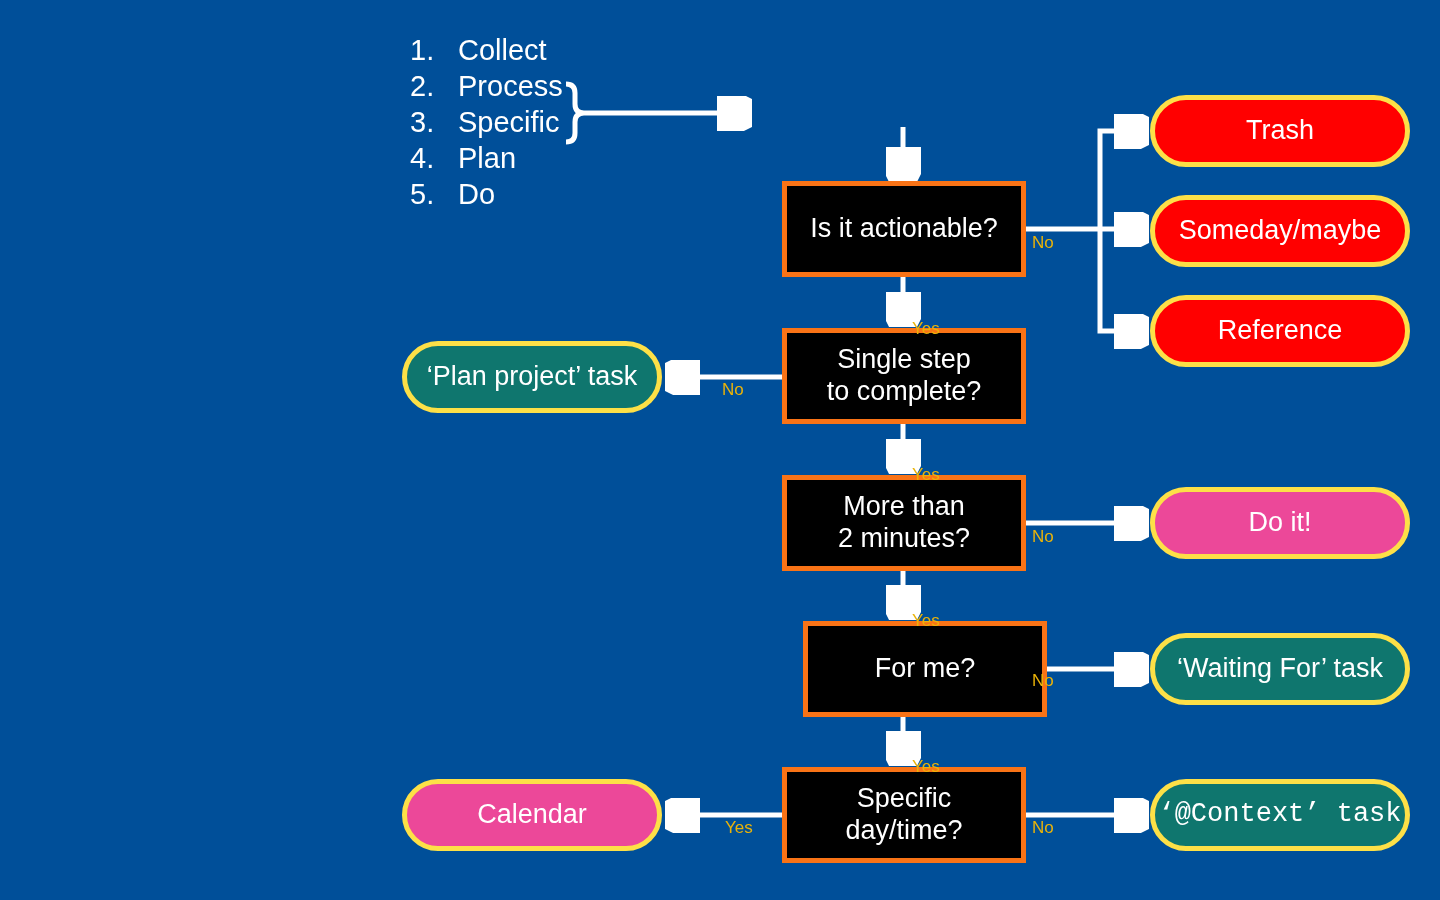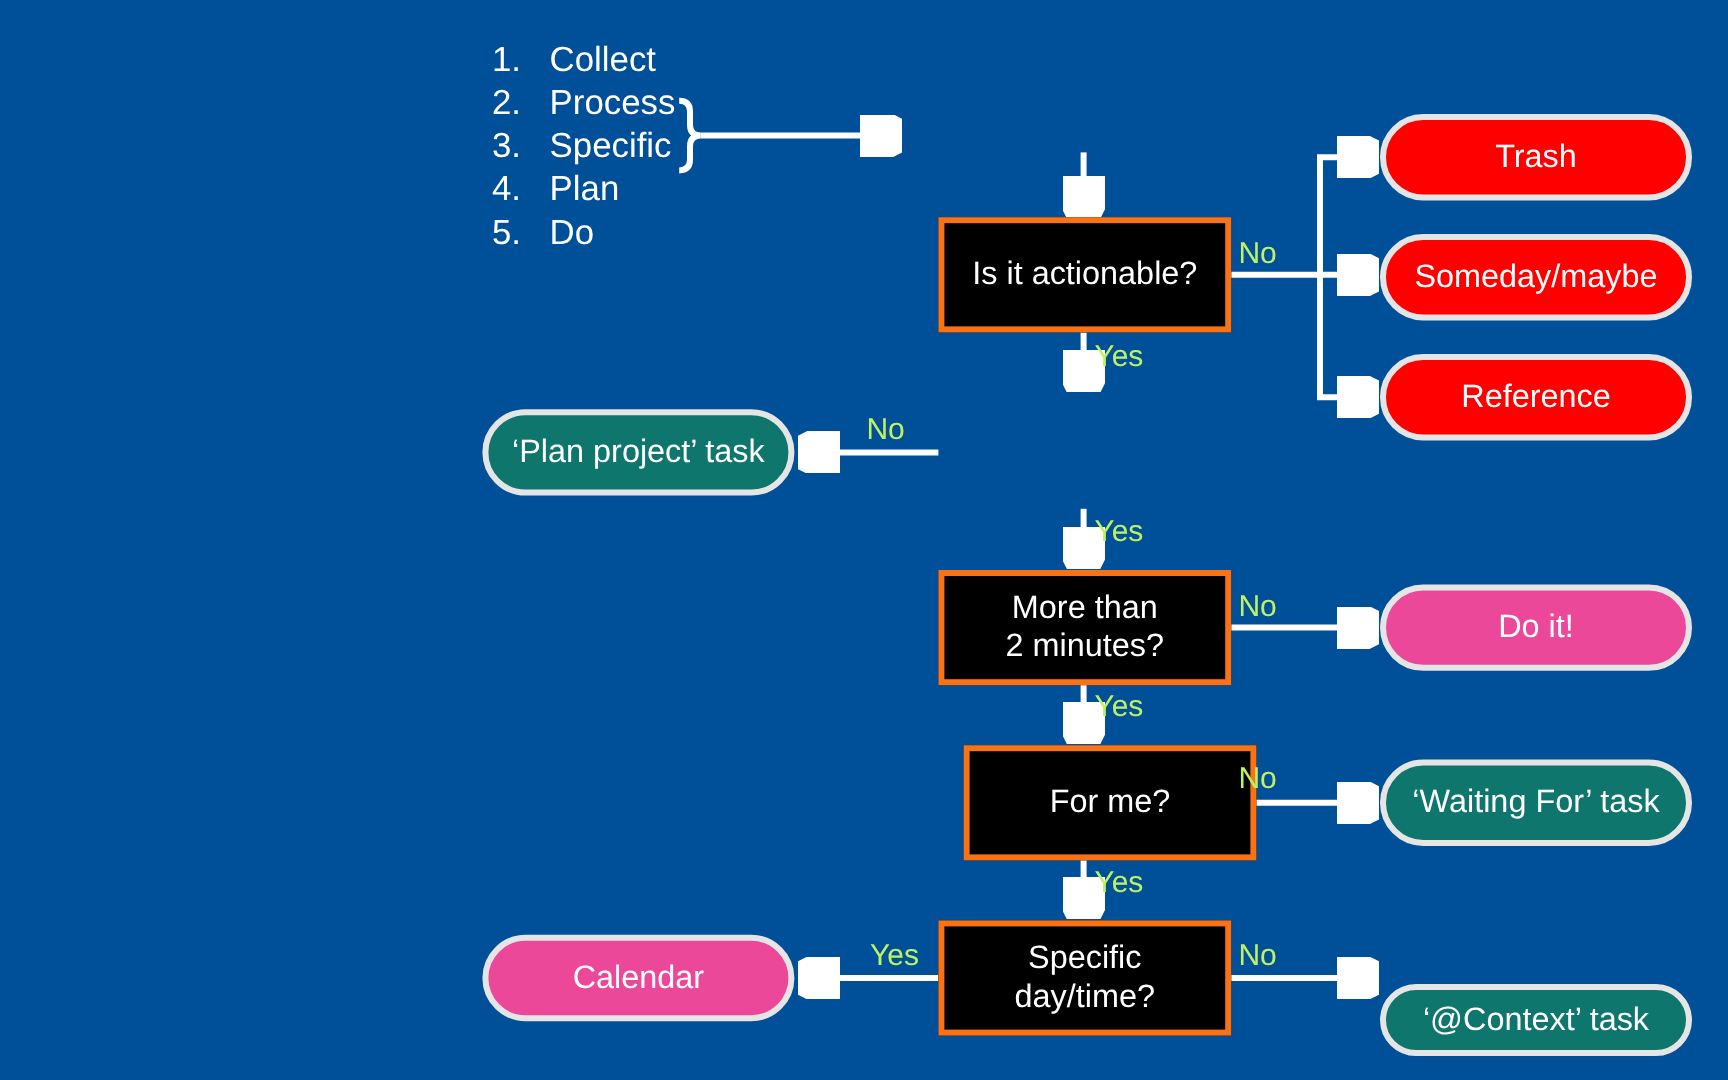--- a/index.html
+++ b/index.html
@@ -48,39 +48,40 @@
     color: #ffffff;
     font-size: 27px;
     line-height: 1.18;
     white-space: pre-line;
   }
   .node.decision {
     background: #000000;
     border: 5px solid #f97316;
   }
   .node.pill {
-    border: 5px solid #e5e5e5;
+    border: 5px solid #fde047;
     border-radius: 999px;
   }
   .pill.red    { background: #ff0000; }
   .pill.orange { background: #0f766e; }
   .pill.green  { background: #ec4899; }
 
   
   .plain-text {
     position: absolute;
     color: #ffffff;
     font-size: 29px;
     white-space: nowrap;
   }
   .edge-label {
     position: absolute;
-    color: #bef264;
-    font-size: 25px;
+    color: #eab308;
+    font-size: 17px;
     white-space: nowrap;
+    margin-top: 36px;
   }
 
   
   #wires {
     position: absolute;
     left: 0;
     top: 0;
     width: 1440px;
     height: 900px;
     pointer-events: none;
@@ -148,20 +149,22 @@
 
     <line x1="903" y1="716" x2="903" y2="759" marker-end="url(#arw)"></line>
 
     <line x1="782" y1="815" x2="672" y2="815" marker-end="url(#arw)"></line>
 
     <line x1="1026" y1="815" x2="1142" y2="815" marker-end="url(#arw)"></line>
   </svg>
 
   <div class="node decision" style="left:782px; top:181px; width:244px; height:96px;">Is it actionable?</div>
 
+  <div class="node decision" style="left:782px; top:328px; width:244px; height:96px;">Single step
+to complete?</div>
 
   <div class="node decision" style="left:782px; top:475px; width:244px; height:96px;">More than
 2 minutes?</div>
 
   <div class="node decision" style="left:782px; top:621px; width:244px; height:96px;margin-left:21px;">For me?</div>
 
   <div class="node decision" style="left:782px; top:767px; width:244px; height:96px;">Specific
 day/time?</div>
 
   <div class="node pill red" style="left:1150px; top:95px; width:260px; height:72px;">Trash</div>
@@ -171,21 +174,21 @@
   <div class="node pill red" style="left:1150px; top:295px; width:260px; height:72px;">Reference</div>
 
   <div class="node pill orange" style="left:402px; top:341px; width:260px; height:72px;">‘Plan project’ task</div>
 
   <div class="node pill green" style="left:1150px; top:487px; width:260px; height:72px;">Do it!</div>
 
   <div class="node pill orange" style="left:1150px; top:633px; width:260px; height:72px;">‘Waiting For’ task</div>
 
   <div class="node pill green" style="left:402px; top:779px; width:260px; height:72px;">Calendar</div>
 
-  <div class="node pill orange" style="left:1150px; top:820px; width:260px; height:60px;">‘@Context’ task</div>
+  <div class="node pill orange" style="left:1150px; top:779px; width:260px; height:72px;font-family:Liberation Mono, monospace;">‘@Context’ task</div>
 
   <div class="edge-label" style="left:1032px; top:197px;">No</div>
   <div class="edge-label" style="left:912px; top:283px;">Yes</div>
 
   <div class="edge-label" style="left:722px; top:344px;">No</div>
   <div class="edge-label" style="left:912px; top:429px;">Yes</div>
 
   <div class="edge-label" style="left:1032px; top:491px;">No</div>
   <div class="edge-label" style="left:912px; top:575px;">Yes</div>
 

